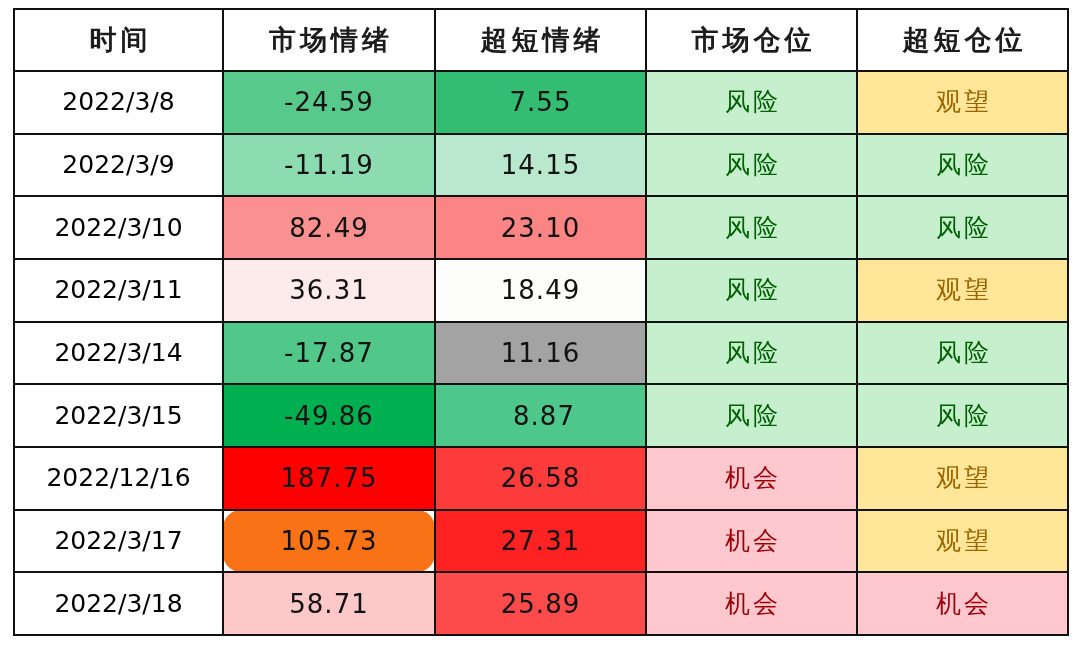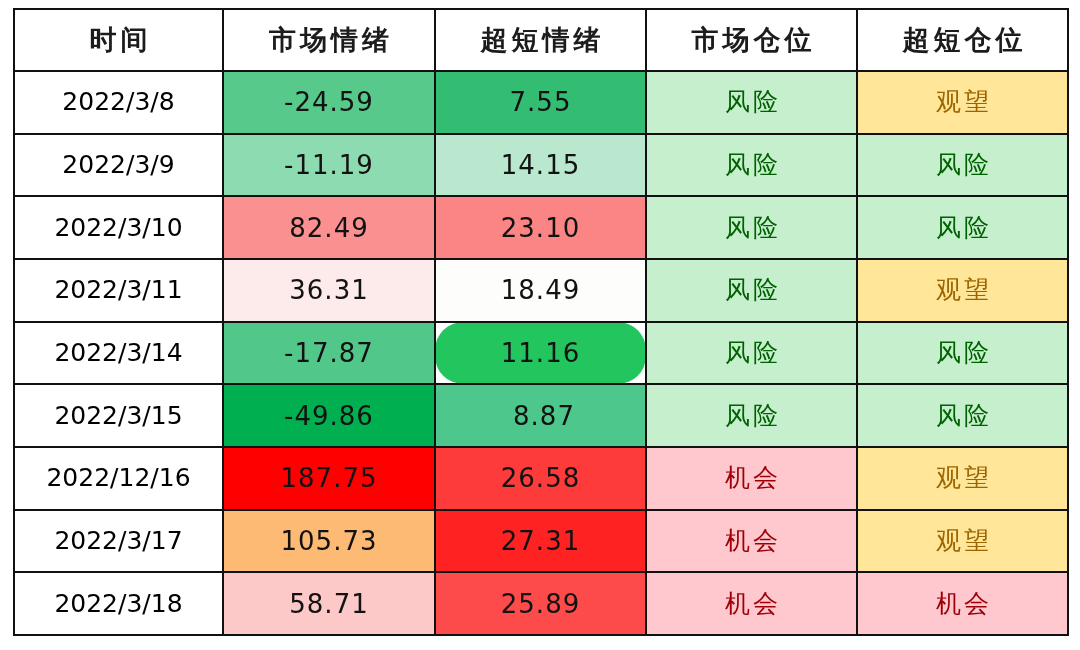--- a/index.html
+++ b/index.html
@@ -188,21 +188,21 @@
             <span class="state-inner">观望</span>
           </td>
         </tr>
         <tr>
           <td class="date-cell">
             <span class="date-inner">2022/3/14</span>
           </td>
           <td class="num-cell" style="background: rgb(81, 199, 138); color: rgb(18, 18, 18);">
             <span class="num-inner">-17.87</span>
           </td>
-          <td class="num-cell" style="background: #22c55e; color: rgb(18, 18, 18); border-radius: 28px;">
+          <td class="num-cell" style="background: #a3a3a3; color: rgb(18, 18, 18);">
             <span class="num-inner">11.16</span>
           </td>
           <td class="state-cell" style="background: rgb(198, 239, 206); color: rgb(0, 97, 0);">
             <span class="state-inner">风险</span>
           </td>
           <td class="state-cell" style="background: rgb(198, 239, 206); color: rgb(0, 97, 0);">
             <span class="state-inner">风险</span>
           </td>
         </tr>
         <tr>
@@ -236,21 +236,21 @@
             <span class="state-inner">机会</span>
           </td>
           <td class="state-cell" style="background: rgb(255, 230, 153); color: rgb(156, 101, 0);">
             <span class="state-inner">观望</span>
           </td>
         </tr>
         <tr>
           <td class="date-cell">
             <span class="date-inner">2022/3/17</span>
           </td>
-          <td class="num-cell" style="background: #fdba74; color: rgb(18, 18, 18);">
+          <td class="num-cell" style="background: #f97316; color: rgb(18, 18, 18); border-radius: 18px;">
             <span class="num-inner">105.73</span>
           </td>
           <td class="num-cell" style="background: rgb(254, 34, 34); color: rgb(18, 18, 18);">
             <span class="num-inner">27.31</span>
           </td>
           <td class="state-cell" style="background: rgb(255, 199, 206); color: rgb(156, 0, 6);">
             <span class="state-inner">机会</span>
           </td>
           <td class="state-cell" style="background: rgb(255, 230, 153); color: rgb(156, 101, 0);">
             <span class="state-inner">观望</span>

